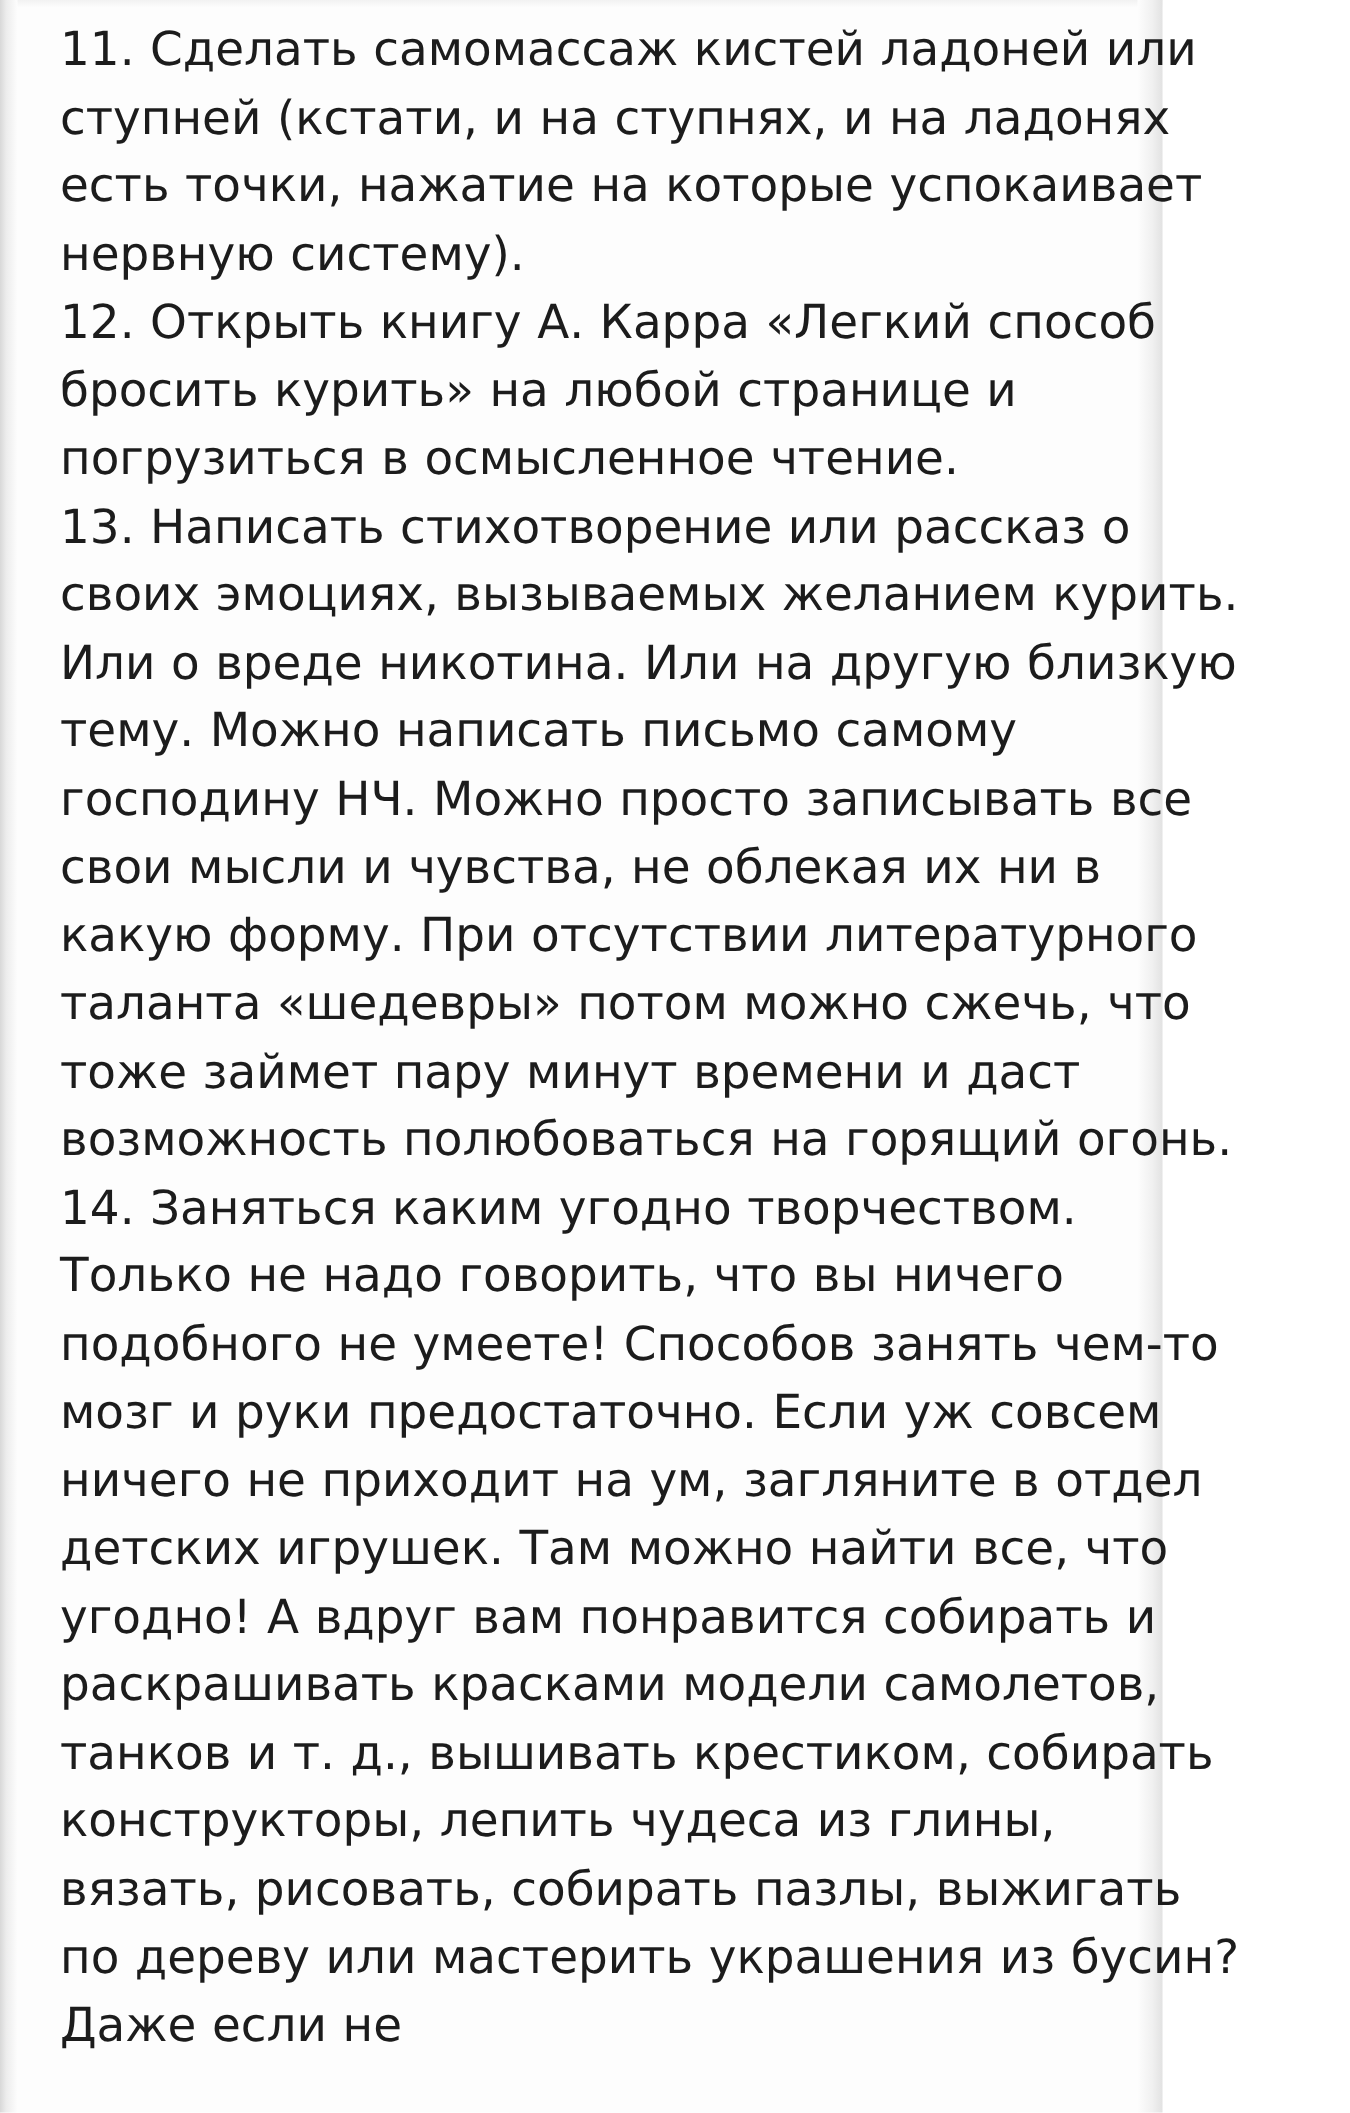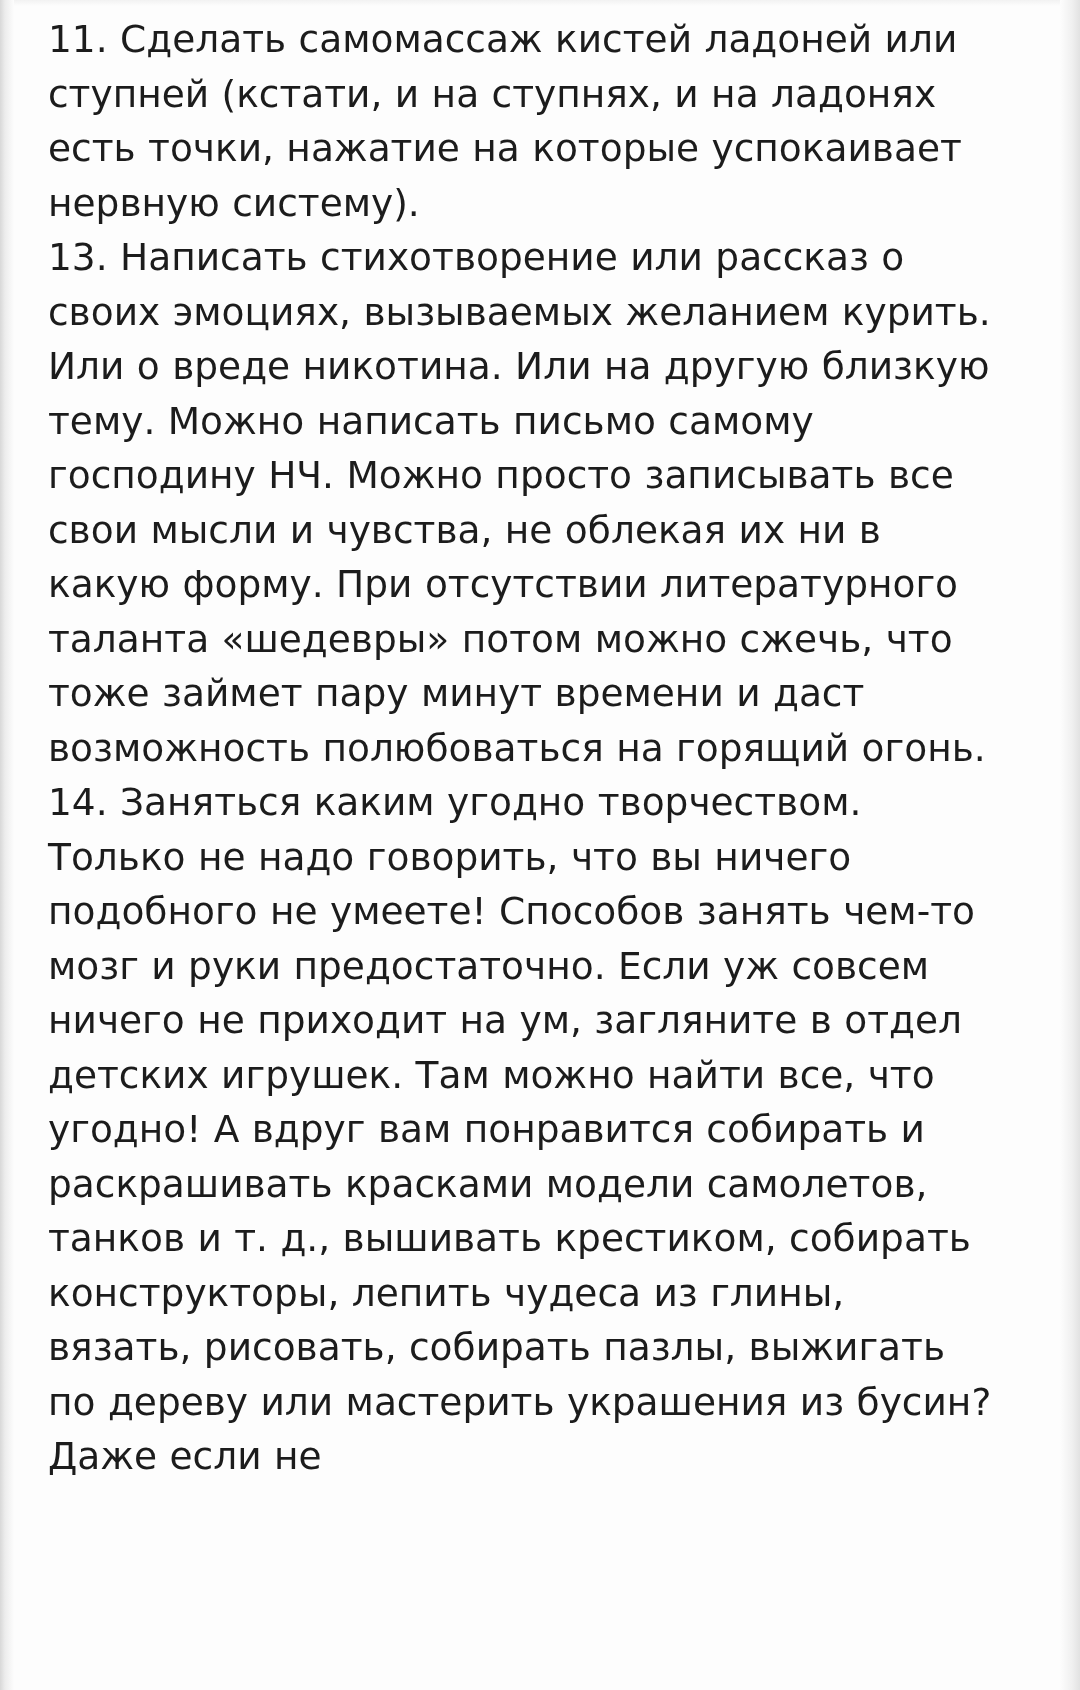--- a/index.html
+++ b/index.html
@@ -8,21 +8,21 @@
     background: #ffffff;
   }
   body {
     width: 1080px;
     height: 1690px;
     overflow: hidden;
     font-family: "DejaVu Sans", sans-serif;
   }
   .page {
     position: relative;
-    width: 1080px;
+    width: 930px;
     height: 1690px;
     background: #fdfdfd;
     box-sizing: border-box;
   }
   
   .edge-left {
     position: absolute;
     top: 0;
     left: 0;
     width: 14px;
@@ -71,17 +71,18 @@
 <body>
 
 <div class="page">
 
   <div class="top-strip"></div>
   <div class="edge-left"></div>
   <div class="edge-right"></div>
 
   <div class="text-body">
     <p class="para first">11. Сделать самомассаж кистей ладоней или ступней (кстати, и на ступнях, и на ладонях есть точки, нажатие на которые успокаивает нервную систему).</p>
+    <p class="para">12. Открыть книгу А. Карра «Легкий способ бросить курить» на любой странице и погрузиться в осмысленное чтение.</p>
     <p class="para">13. Написать стихотворение или рассказ о своих эмоциях, вызываемых желанием курить. Или о вреде никотина. Или на другую близкую тему. Можно написать письмо самому господину НЧ. Можно просто записывать все свои мысли и чувства, не облекая их ни в какую форму. При отсутствии литературного таланта «шедевры» потом можно сжечь, что тоже займет пару минут времени и даст возможность полюбоваться на горящий огонь.</p>
     <p class="para">14. Заняться каким угодно творчеством. Только не надо говорить, что вы ничего подобного не умеете! Способов занять чем-то мозг и руки предостаточно. Если уж совсем ничего не приходит на ум, загляните в отдел детских игрушек. Там можно найти все, что угодно! А вдруг вам понравится собирать и раскрашивать красками модели самолетов, танков и т. д., вышивать крестиком, собирать конструкторы, лепить чудеса из глины, вязать, рисовать, собирать пазлы, выжигать по дереву или мастерить украшения из бусин? Даже если не</p>
   </div>
 
 </div>
 
 </body></html>

